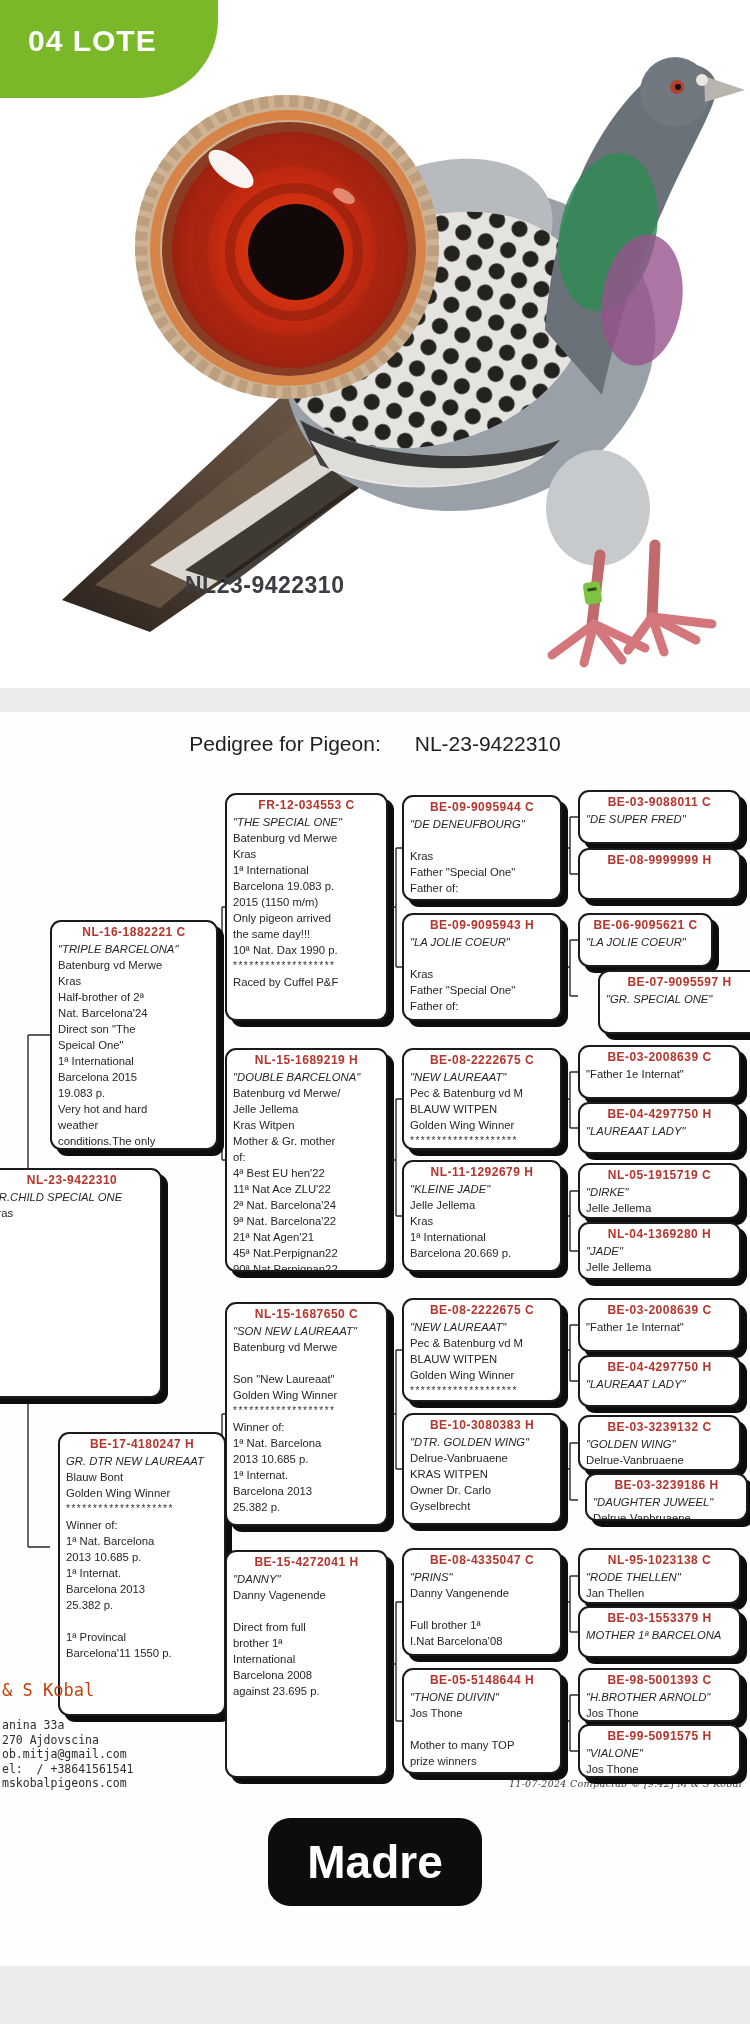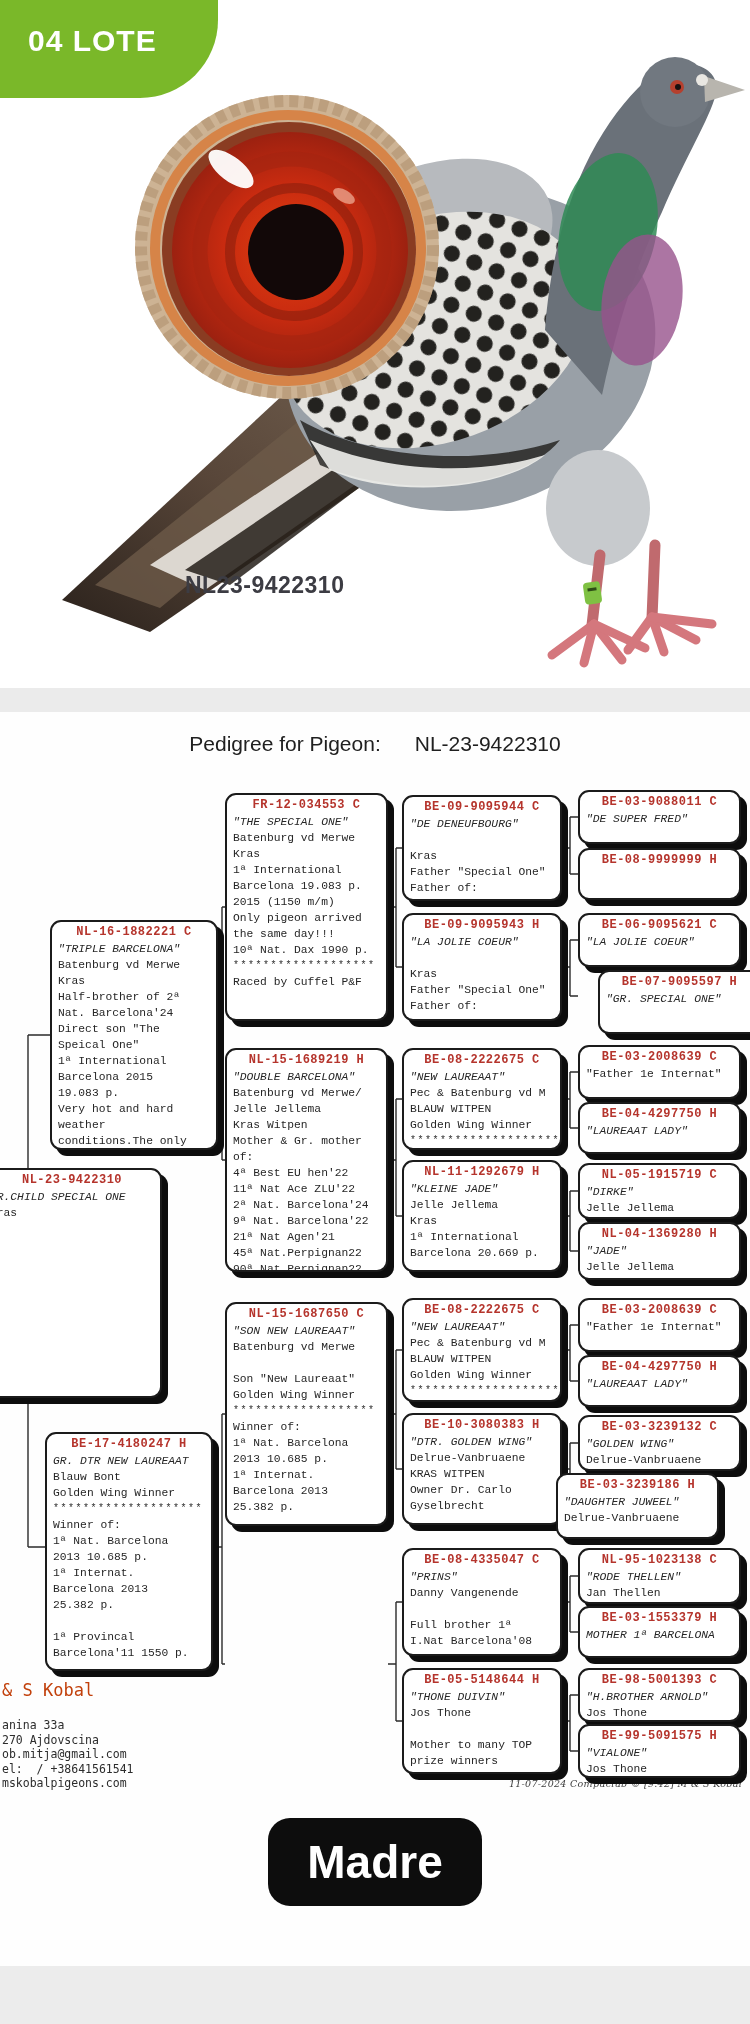--- a/index.html
+++ b/index.html
@@ -18,21 +18,21 @@
   .ped-title{position:absolute;left:0;top:732px;width:750px;text-align:center;
          font-size:21px;color:#202020;}
   .ped-title .gap{display:inline-block;width:34px;}
   .logo{position:absolute;left:16px;top:778px;width:150px;text-align:center;}
   .logo-name{color:#ab9a4a;font-weight:bold;font-size:14.5px;}
   .logo-tag{width:104px;height:5px;margin:4px auto 0;
          background:repeating-linear-gradient(90deg,#ccc5b0 0 6px,rgba(0,0,0,0) 6px 9px);}
   svg.connectors{position:absolute;left:0;top:0;z-index:1;pointer-events:none;}
   .pbox{position:absolute;background:#fff;border:2px solid #1b1b1b;border-radius:11px;
         box-shadow:6px 6px 0 #0d0d0d;box-sizing:border-box;padding:2px 6px 3px;z-index:2;
-        font-family:Liberation Mono, monospace;overflow:hidden;}
+        font-family:Liberation Sans, sans-serif;overflow:hidden;}
   .bh{text-align:center;color:#b5342c;font-weight:bold;font-size:12px;line-height:17px;
         letter-spacing:.5px;white-space:pre;}
   .ln{font-size:11.3px;line-height:16px;color:#262626;white-space:pre;}
   .ln.it{font-style:italic;}
   .ln.stars{font-size:10px;letter-spacing:1.5px;color:#333;}
   
   .contact{position:absolute;left:2px;top:1680px;font-family:"DejaVu Sans Mono",monospace;z-index:2;}
   .contact-name{font-size:17px;font-weight:normal;color:#c2410c;margin-bottom:18px;}
   .contact .cl{font-size:11.5px;line-height:14.5px;color:#2c2c2c;white-space:pre;}
   .footnote{position:absolute;right:8px;top:1778px;font-family:"DejaVu Serif",serif;
@@ -165,21 +165,21 @@
         <div class="ln">Direct son "The</div>
         <div class="ln">Speical One"</div>
         <div class="ln">1ª International</div>
         <div class="ln">Barcelona 2015</div>
         <div class="ln">19.083 p.</div>
         <div class="ln">Very hot and hard</div>
         <div class="ln">weather</div>
         <div class="ln">conditions.The only</div>
       </div>
     </div>
-  <div class="pbox" style="left:45px;top:1432px;width:168px;height:239px">
+  <div class="pbox" style="left:58px;top:1432px;width:168px;height:284px">
       <div class="bh">BE-17-4180247 H</div>
       <div class="bl">
         <div class="ln it">GR. DTR NEW LAUREAAT</div>
         <div class="ln">Blauw Bont</div>
         <div class="ln">Golden Wing Winner</div>
         <div class="ln stars">********************</div>
         <div class="ln">Winner of:</div>
         <div class="ln">1ª Nat. Barcelona</div>
         <div class="ln">2013 10.685 p.</div>
         <div class="ln">1ª Internat.</div>
@@ -234,20 +234,33 @@
         <div class="ln">Golden Wing Winner</div>
         <div class="ln stars">*******************</div>
         <div class="ln">Winner of:</div>
         <div class="ln">1ª Nat. Barcelona</div>
         <div class="ln">2013 10.685 p.</div>
         <div class="ln">1ª Internat.</div>
         <div class="ln">Barcelona 2013</div>
         <div class="ln">25.382 p.</div>
       </div>
     </div>
+  <div class="pbox" style="left:225px;top:1550px;width:163px;height:228px">
+      <div class="bh">BE-15-4272041 H</div>
+      <div class="bl">
+        <div class="ln it">"DANNY"</div>
+        <div class="ln">Danny Vagenende</div>
+        <div class="ln">&nbsp;</div>
+        <div class="ln">Direct from full</div>
+        <div class="ln">brother 1ª</div>
+        <div class="ln">International</div>
+        <div class="ln">Barcelona 2008</div>
+        <div class="ln">against 23.695 p.</div>
+      </div>
+    </div>
   <div class="pbox" style="left:402px;top:795px;width:160px;height:106px">
       <div class="bh">BE-09-9095944 C</div>
       <div class="bl">
         <div class="ln it">"DE DENEUFBOURG"</div>
         <div class="ln">&nbsp;</div>
         <div class="ln">Kras</div>
         <div class="ln">Father "Special One"</div>
         <div class="ln">Father of:</div>
       </div>
     </div>
@@ -326,21 +339,21 @@
       <div class="bl">
         <div class="ln it">"DE SUPER FRED"</div>
       </div>
     </div>
   <div class="pbox" style="left:578px;top:848px;width:163px;height:52px">
       <div class="bh">BE-08-9999999 H</div>
       <div class="bl">
         <div class="ln">&nbsp;</div>
       </div>
     </div>
-  <div class="pbox" style="left:578px;top:913px;width:163px;height:54px">
+  <div class="pbox" style="left:578px;top:913px;width:135px;height:54px">
       <div class="bh">BE-06-9095621 C</div>
       <div class="bl">
         <div class="ln it">"LA JOLIE COEUR"</div>
       </div>
     </div>
   <div class="pbox" style="left:598px;top:970px;width:163px;height:64px">
       <div class="bh">BE-07-9095597 H</div>
       <div class="bl">
         <div class="ln it">"GR. SPECIAL ONE"</div>
       </div>
@@ -383,21 +396,21 @@
         <div class="ln it">"LAUREAAT LADY"</div>
       </div>
     </div>
   <div class="pbox" style="left:578px;top:1415px;width:163px;height:56px">
       <div class="bh">BE-03-3239132 C</div>
       <div class="bl">
         <div class="ln it">"GOLDEN WING"</div>
         <div class="ln">Delrue-Vanbruaene</div>
       </div>
     </div>
-  <div class="pbox" style="left:556px;top:1473px;width:163px;height:66px">
+  <div class="pbox" style="left:585px;top:1473px;width:163px;height:48px">
       <div class="bh">BE-03-3239186 H</div>
       <div class="bl">
         <div class="ln it">"DAUGHTER JUWEEL"</div>
         <div class="ln">Delrue-Vanbruaene</div>
       </div>
     </div>
   <div class="pbox" style="left:578px;top:1548px;width:163px;height:56px">
       <div class="bh">NL-95-1023138 C</div>
       <div class="bl">
         <div class="ln it">"RODE THELLEN"</div>

